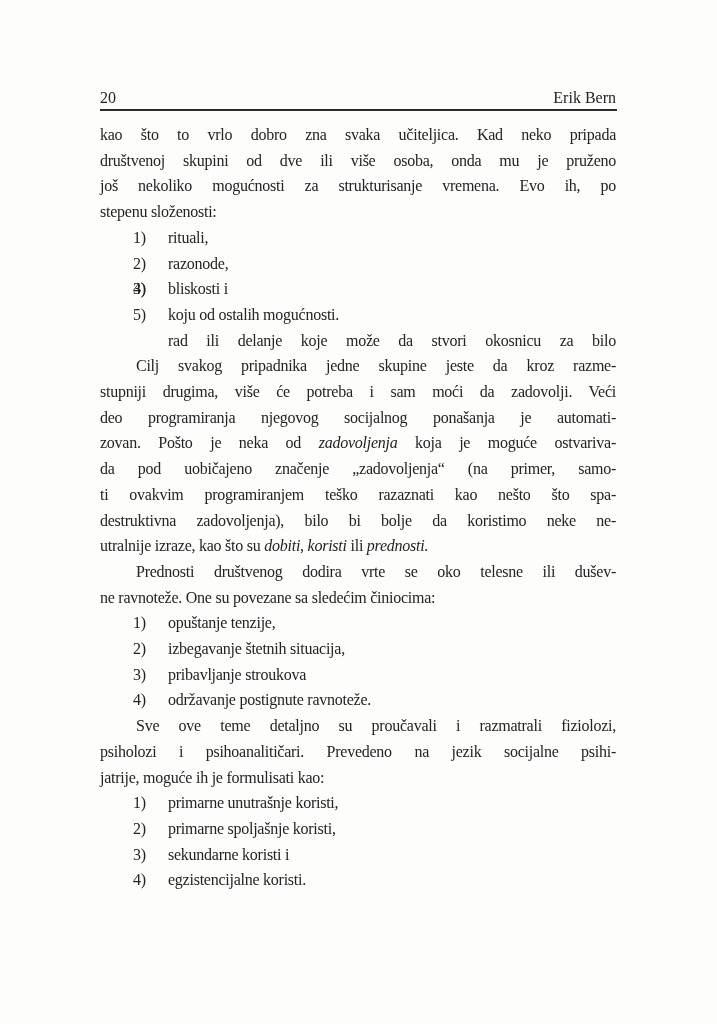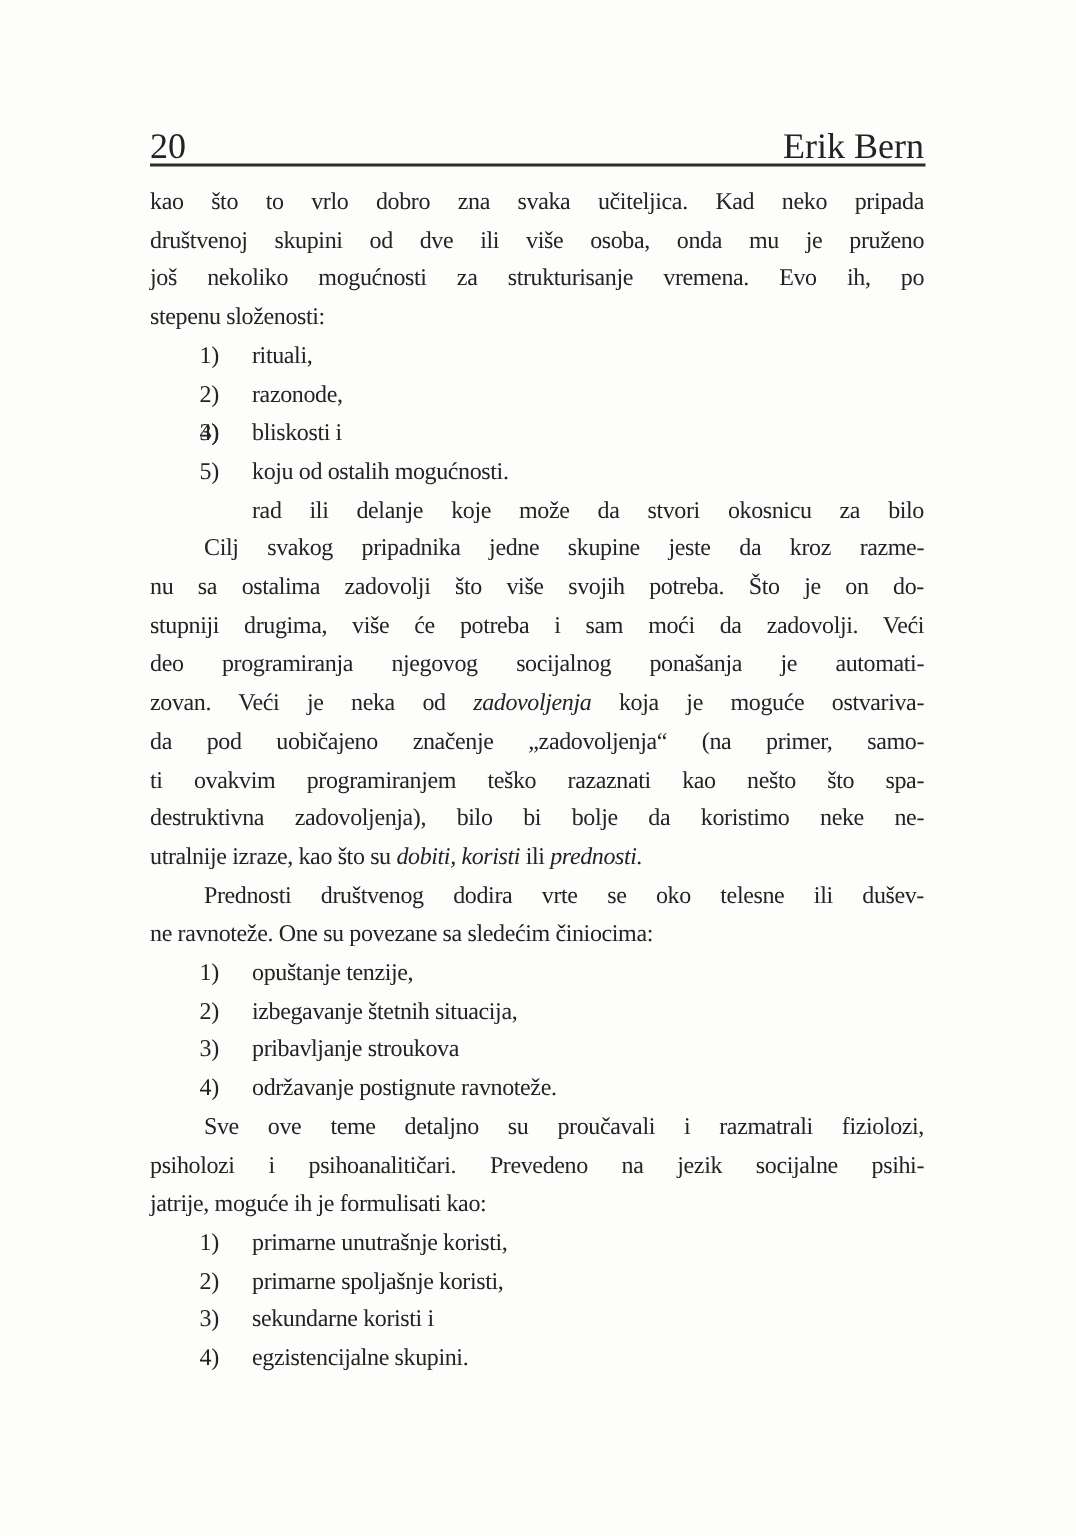--- a/index.html
+++ b/index.html
@@ -14,21 +14,21 @@
     overflow: hidden;
   }
   .header {
     position: absolute;
     left: 100px;
     top: 88px;
     width: 516px;
     display: flex;
     justify-content: space-between;
     align-items: flex-end;
-    font-size: 24px;
+    font-size: 16px;
     line-height: 20px;
     padding-bottom: 3px;
   }
   .rule {
     position: absolute;
     left: 100px;
     top: 109px;
     width: 517px;
     height: 0;
     border-bottom: 2px solid #2e2c2a;
@@ -82,24 +82,23 @@
           <div class="line"><span>bliskosti i</span></div>
         </div>
         <div class="li">
           <span class="num">5)</span>
           <div class="line"><span>koju od ostalih mogućnosti.</span></div>
           <div class="line just"><span>rad ili delanje koje može da stvori okosnicu za bilo</span></div>
         </div>
       </div>
       <div class="para">
         <div class="line indent just"><span>Cilj svakog pripadnika jedne skupine jeste da kroz razme-</span></div>
-        <div class="line just"><span>nu sa ostalima zadovolji što više svojih potreba. Što je on do-</span></div>
         <div class="line just"><span>stupniji drugima, više će potreba i sam moći da zadovolji. Veći</span></div>
         <div class="line just"><span>deo programiranja njegovog socijalnog ponašanja je automati-</span></div>
-        <div class="line just"><span>zovan. Veći je neka od </span><span class="it">zadovoljenja</span><span> koja je moguće ostvariva-</span></div>
+        <div class="line just"><span>zovan. Pošto je neka od </span><span class="it">zadovoljenja</span><span> koja je moguće ostvariva-</span></div>
         <div class="line just"><span>da pod uobičajeno značenje „zadovoljenja“ (na primer, samo-</span></div>
         <div class="line just"><span>ti ovakvim programiranjem teško razaznati kao nešto što spa-</span></div>
         <div class="line just"><span>destruktivna zadovoljenja), bilo bi bolje da koristimo neke ne-</span></div>
         <div class="line"><span>utralnije izraze, kao što su </span><span class="it">dobiti, koristi</span><span> ili </span><span class="it">prednosti.</span></div>
       </div>
       <div class="para">
         <div class="line indent just"><span>Prednosti društvenog dodira vrte se oko telesne ili dušev-</span></div>
         <div class="line"><span>ne ravnoteže. One su povezane sa sledećim činiocima:</span></div>
       </div>
       <div class="list">
@@ -133,17 +132,17 @@
         <div class="li">
           <span class="num">2)</span>
           <div class="line"><span>primarne spoljašnje koristi,</span></div>
         </div>
         <div class="li">
           <span class="num">3)</span>
           <div class="line"><span>sekundarne koristi i</span></div>
         </div>
         <div class="li">
           <span class="num">4)</span>
-          <div class="line"><span>egzistencijalne skupini.</span></div>
+          <div class="line"><span>egzistencijalne koristi.</span></div>
         </div>
       </div>
     </div>
 </div>
 
 </body></html>

